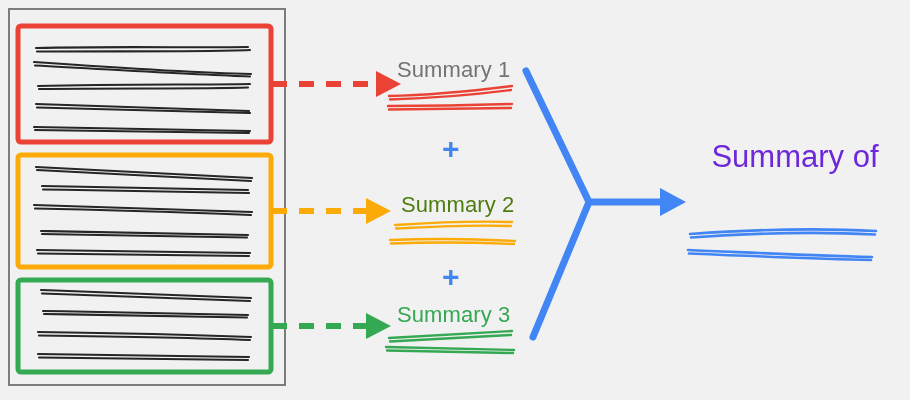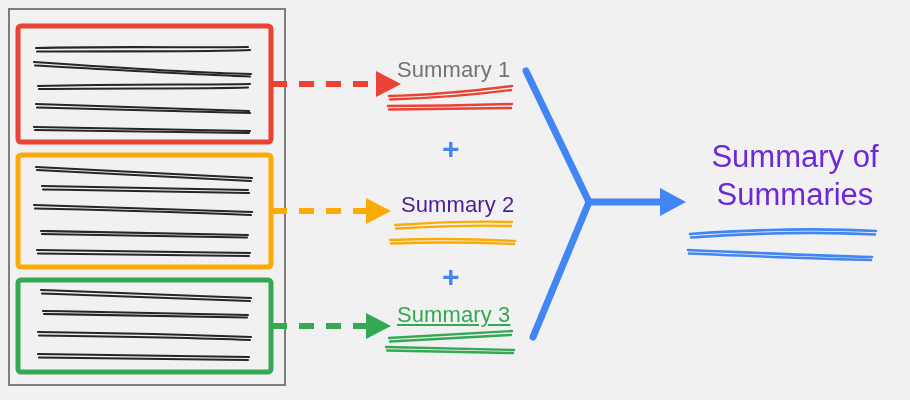--- a/index.html
+++ b/index.html
@@ -24,22 +24,22 @@
     position: absolute;
     white-space: nowrap;
     font-family: "Liberation Sans", sans-serif;
     font-weight: 400;
   }
   .summary-label {
     font-size: 22px;
     letter-spacing: 0.1px;
   }
   #summary-1-label { left: 397px; top: 57px; color: #737373; }
-  #summary-2-label { left: 401px; top: 192px; color: #4c1d95; }
-  #summary-3-label { left: 397px; top: 302px; color: #34a853; text-decoration: underline; }
+  #summary-2-label { left: 401px; top: 192px; color: #4d7c0f; }
+  #summary-3-label { left: 397px; top: 302px; color: #34a853; }
   #final-label {
     left: 702px; top: 138px;
     font-size: 31px;
     color: #6d28d9;
     line-height: 38px;
     text-align: center;
     width: 186px;
   }
   .plus {
     position: absolute;
@@ -156,14 +156,13 @@
 
 <div class="lbl summary-label" id="summary-1-label">Summary 1</div>
 <div class="lbl summary-label" id="summary-2-label">Summary 2</div>
 <div class="lbl summary-label" id="summary-3-label">Summary 3</div>
 
 <div class="plus" id="plus-1">+</div>
 <div class="plus" id="plus-2">+</div>
 
 <div class="lbl" id="final-label">
   <div>Summary of</div>
-  <div>Summaries</div>
 </div>
 
 </body></html>

